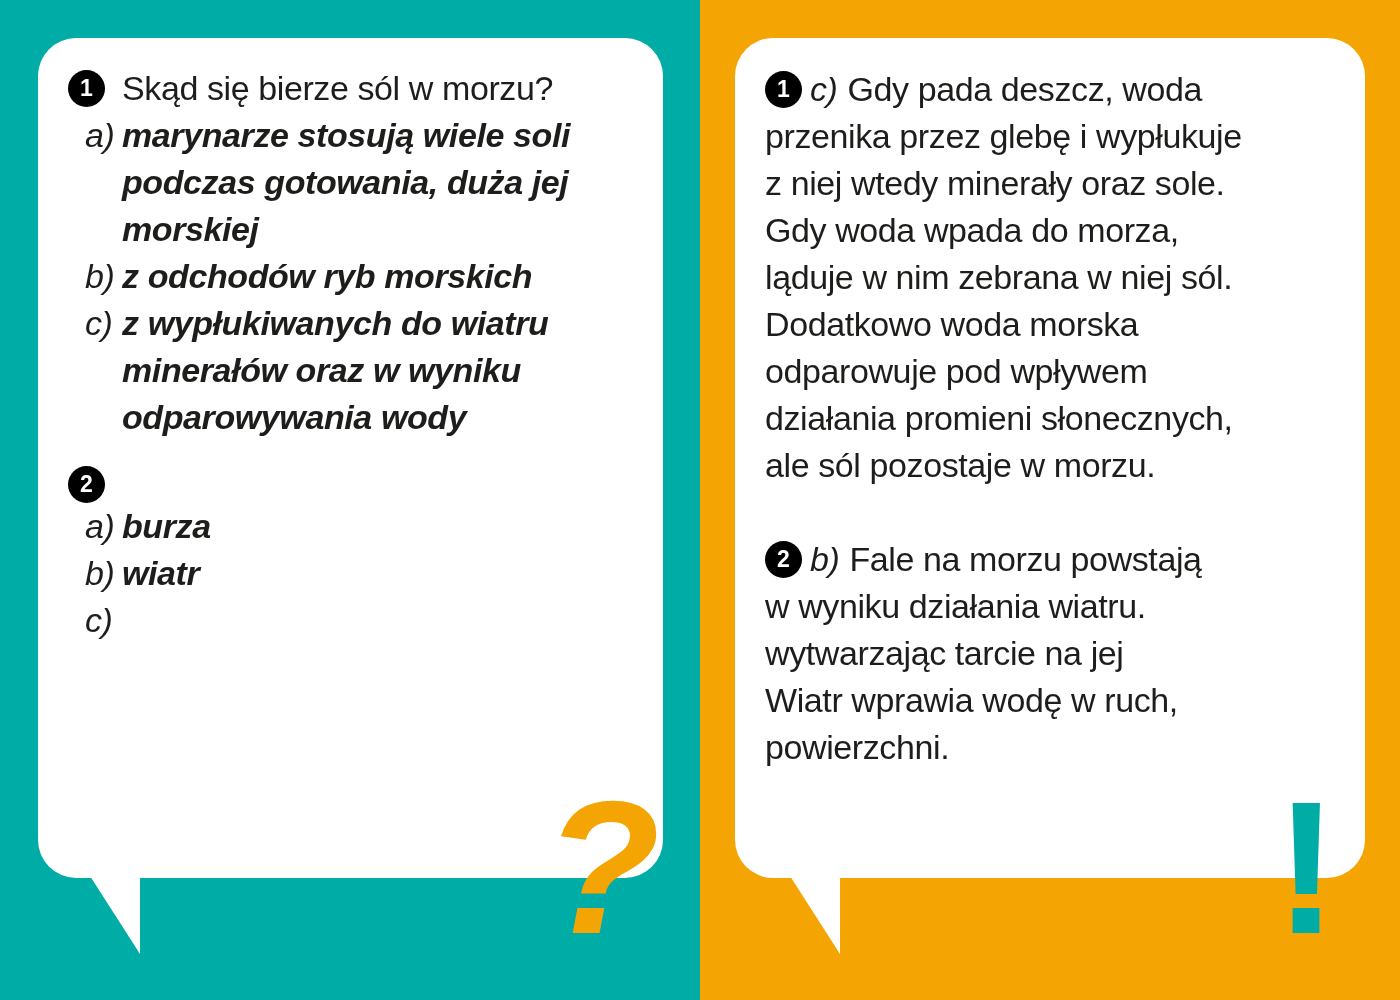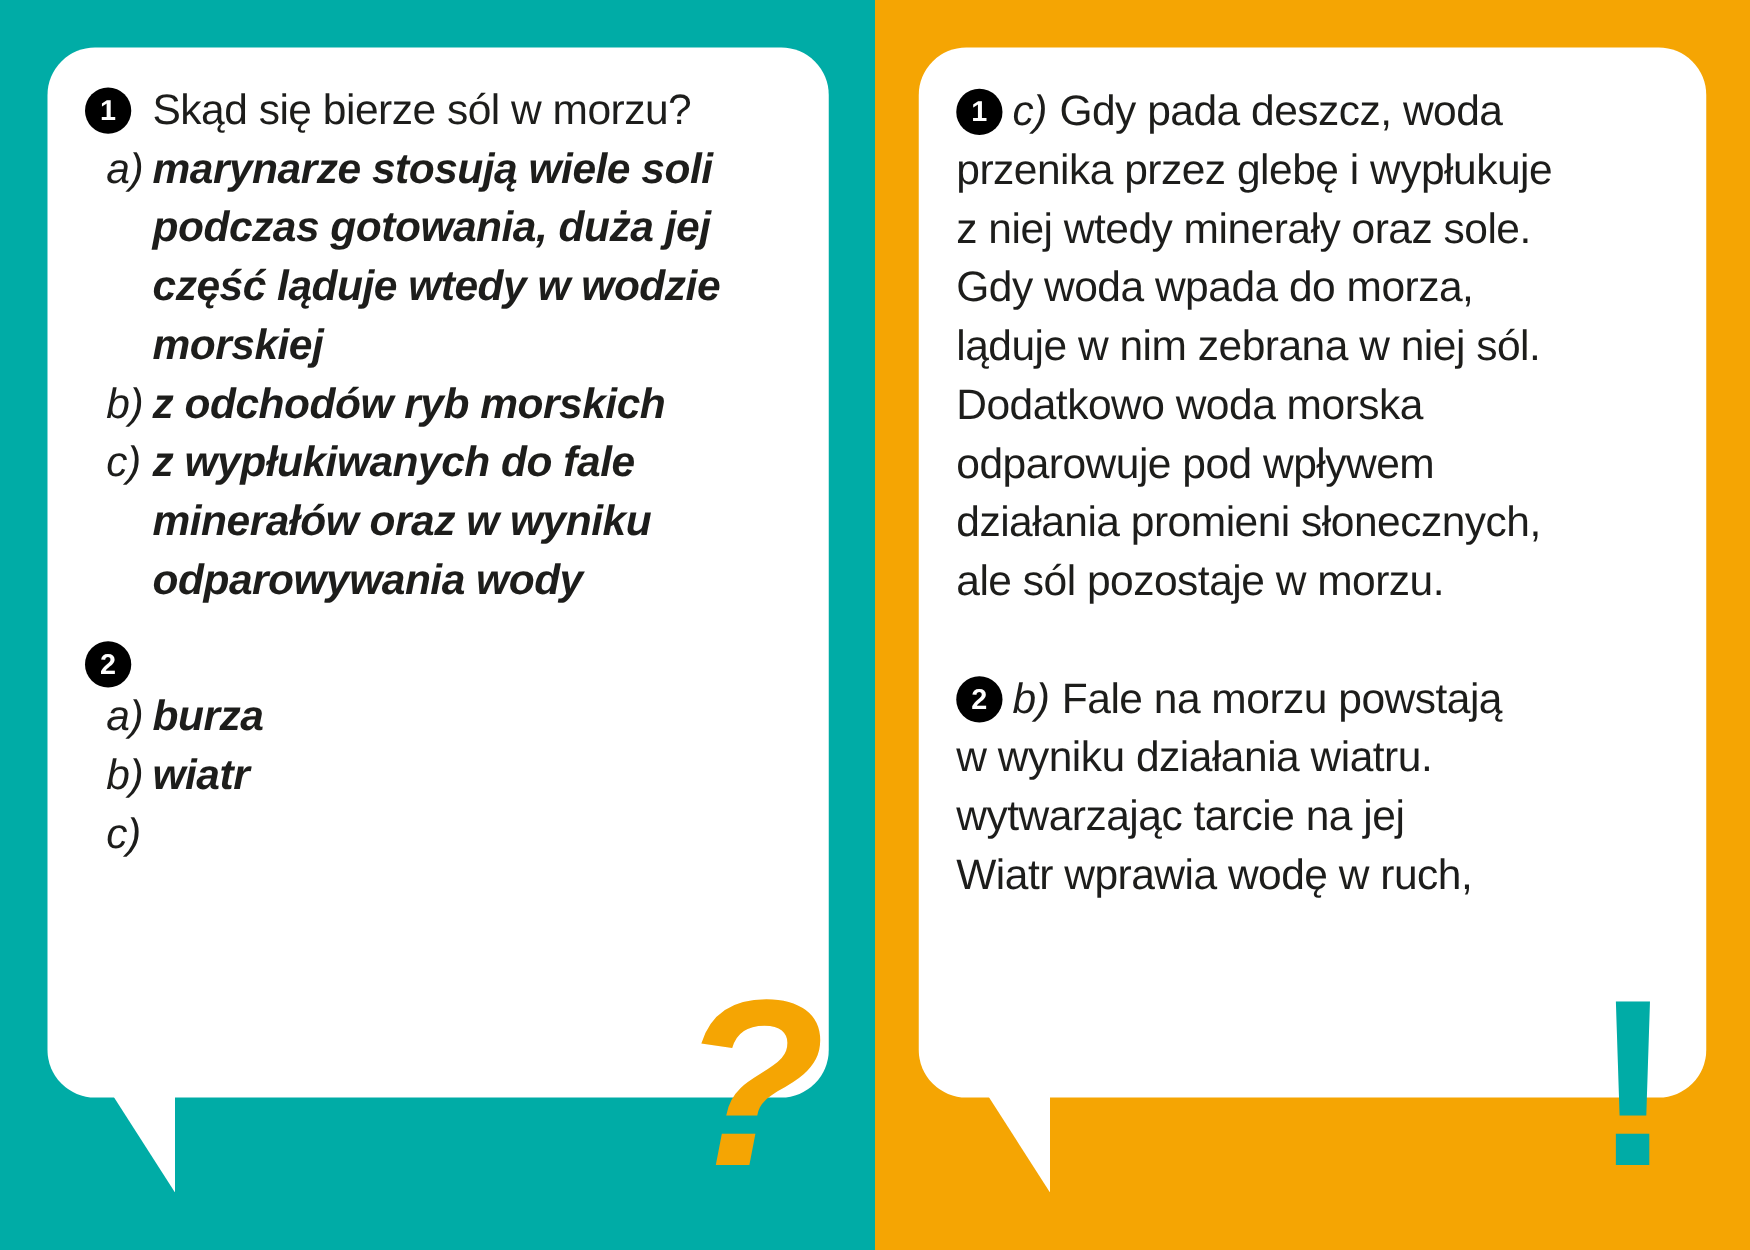--- a/index.html
+++ b/index.html
@@ -94,34 +94,33 @@
           <span class="badge">1</span>
           <div>
             <div class="line">Skąd się bierze sól w morzu?</div>
           </div>
         </div>
         <div class="opt-row">
           <span class="opt-label line">a)</span>
           <div class="opt-text">
             <div class="line">marynarze stosują wiele soli</div>
             <div class="line">podczas gotowania, duża jej</div>
-            <div class="line">część ląduje wtedy w wodzie</div>
             <div class="line">morskiej</div>
           </div>
         </div>
         <div class="opt-row">
           <span class="opt-label line">b)</span>
           <div class="opt-text">
             <div class="line">z odchodów ryb morskich</div>
           </div>
         </div>
         <div class="opt-row">
           <span class="opt-label line">c)</span>
           <div class="opt-text">
-            <div class="line">z wypłukiwanych do fale</div>
+            <div class="line">z wypłukiwanych do wiatru</div>
             <div class="line">minerałów oraz w wyniku</div>
             <div class="line">odparowywania wody</div>
           </div>
         </div>
       </div>
 
       <div class="q-block">
         <div class="q-row">
           <span class="badge">2</span>
         </div>
@@ -170,19 +169,20 @@
 
       <div class="answer">
         <div class="a-first">
           <span class="badge">2</span>
           <span class="a-letter line">b)</span>
           <span class="line">Fale na morzu powstają</span>
         </div>
         <div class="line">w wyniku działania wiatru.</div>
         <div class="line">wytwarzając tarcie na jej</div>
         <div class="line">Wiatr wprawia wodę w ruch,</div>
+        <div class="line">powierzchni.</div>
       </div>
 
     </div>
   </div>
   <div class="tail"></div>
   <div class="big-mark exclaim">!</div>
 </div>
 
 </body></html>

